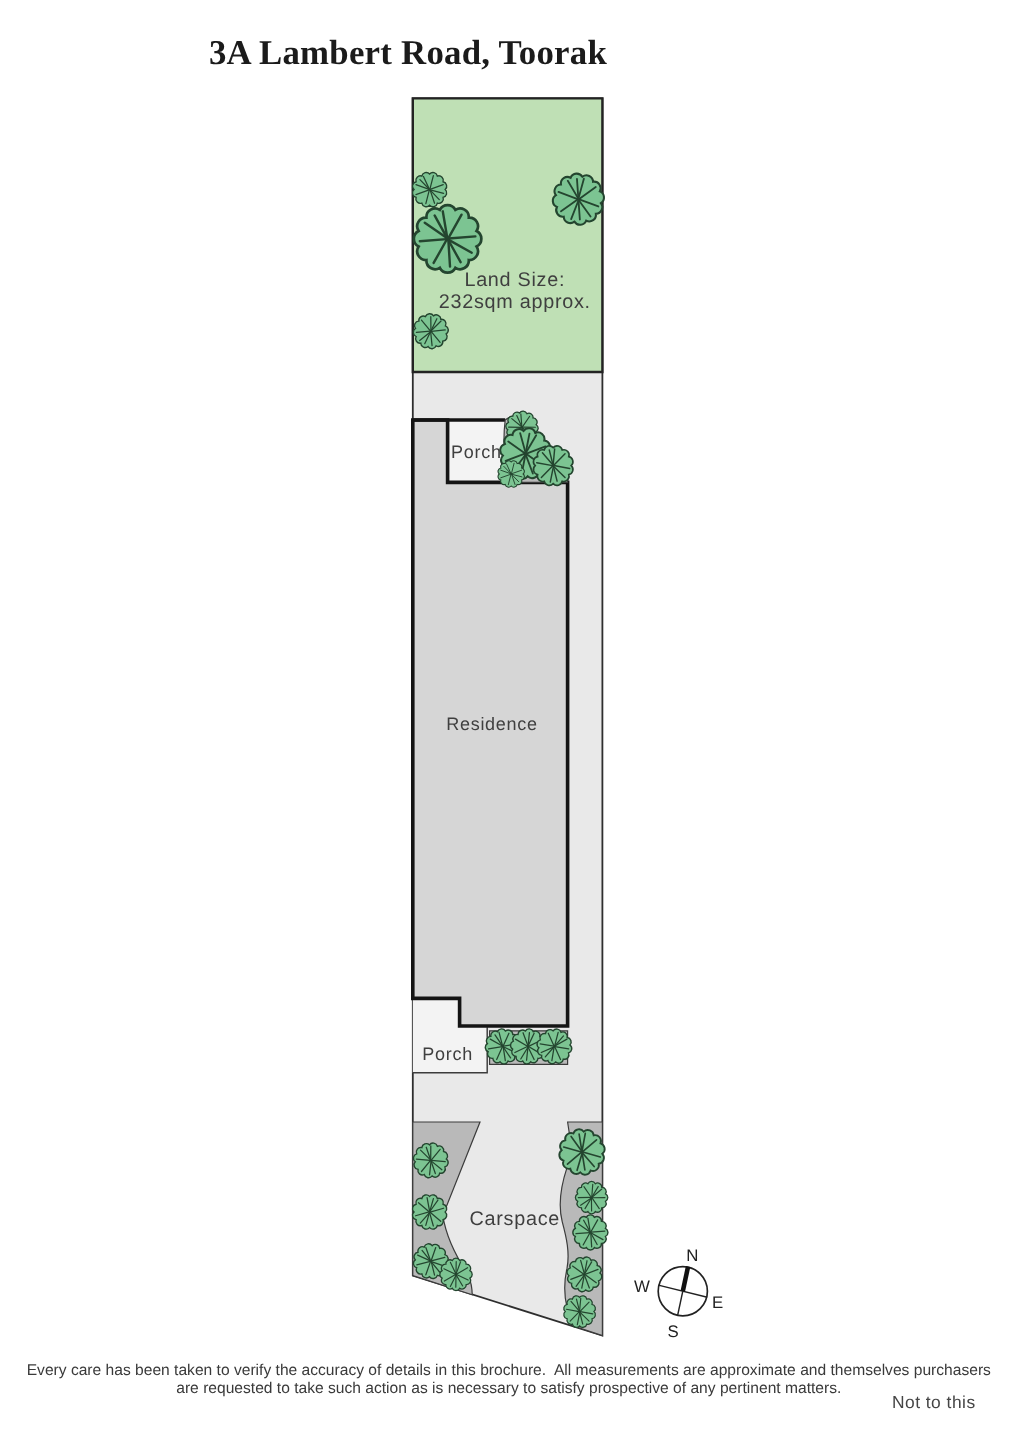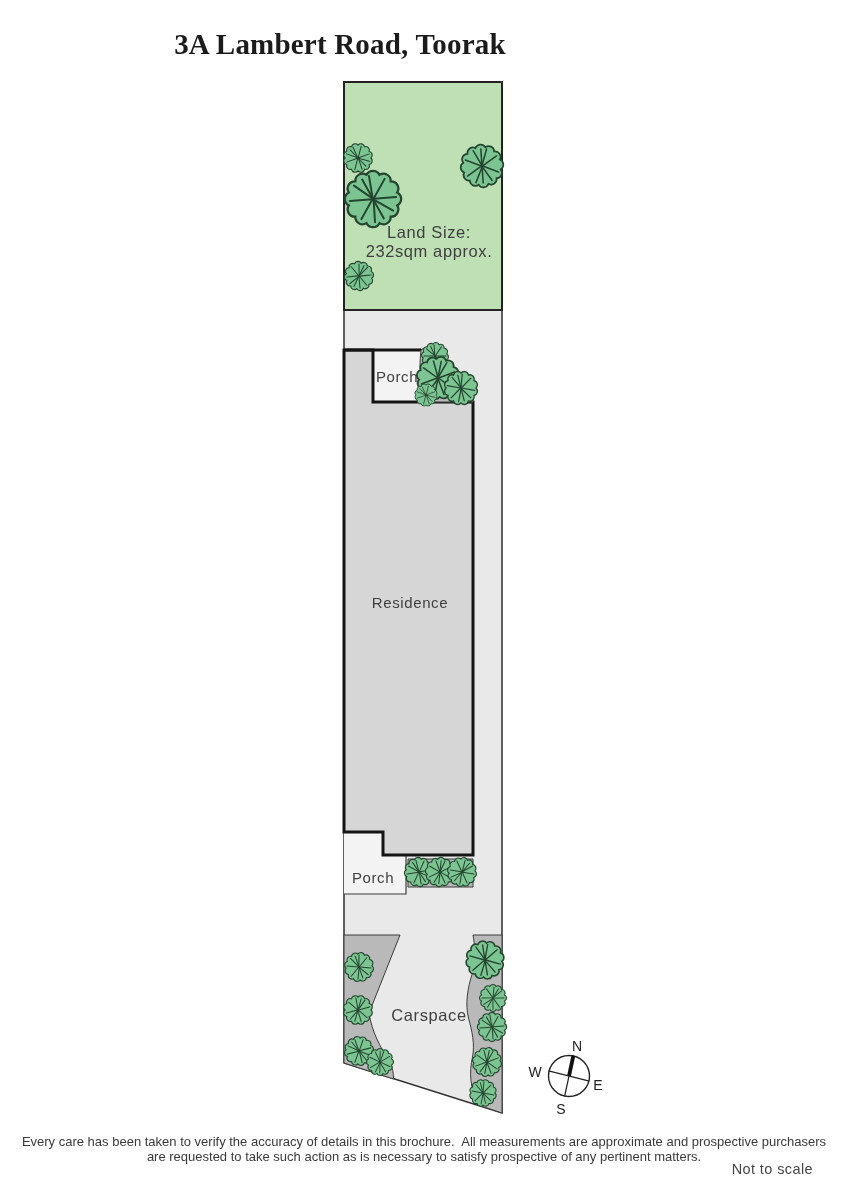--- a/index.html
+++ b/index.html
@@ -115,17 +115,17 @@
     <line x1="569" y1="1076" x2="564.6" y2="1096.5" stroke="#222" stroke-width="1.2"></line>
     <line x1="569" y1="1076" x2="573.4" y2="1055.5" stroke="#111" stroke-width="3.8"></line>
     <text x="577" y="1051" text-anchor="middle" class="compass-letter">N</text>
     <text x="535" y="1077" text-anchor="middle" class="compass-letter">W</text>
     <text x="598" y="1090" text-anchor="middle" class="compass-letter">E</text>
     <text x="561" y="1114" text-anchor="middle" class="compass-letter">S</text>
   </g>
 </svg>
 
 <div class="footer">
-  <div class="line">Every care has been taken to verify the accuracy of details in this brochure.  All measurements are approximate and prospective purchasers</div>
+  <div class="line">Every care has been taken to verify the accuracy of details in this brochure.  All measurements are approximate and themselves purchasers</div>
   <div class="line">are requested to take such action as is necessary to satisfy prospective of any pertinent matters.</div>
 </div>
 
-<div class="not-to-scale">Not to scale</div>
+<div class="not-to-scale">Not to this</div>
 
 </body></html>

